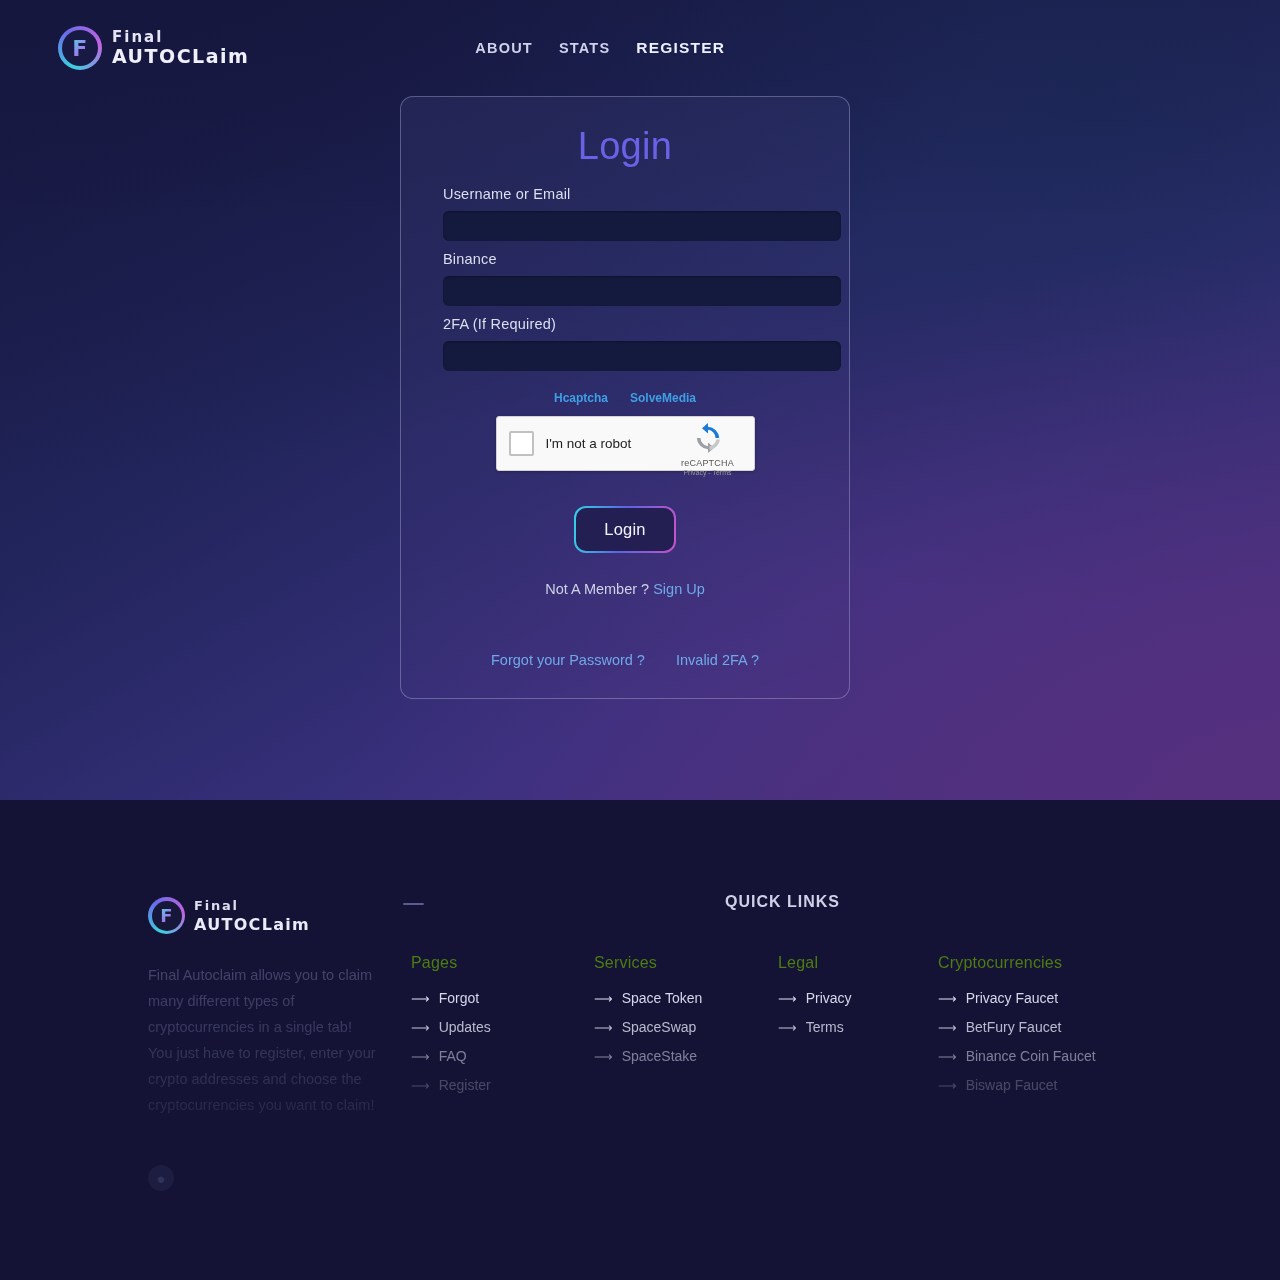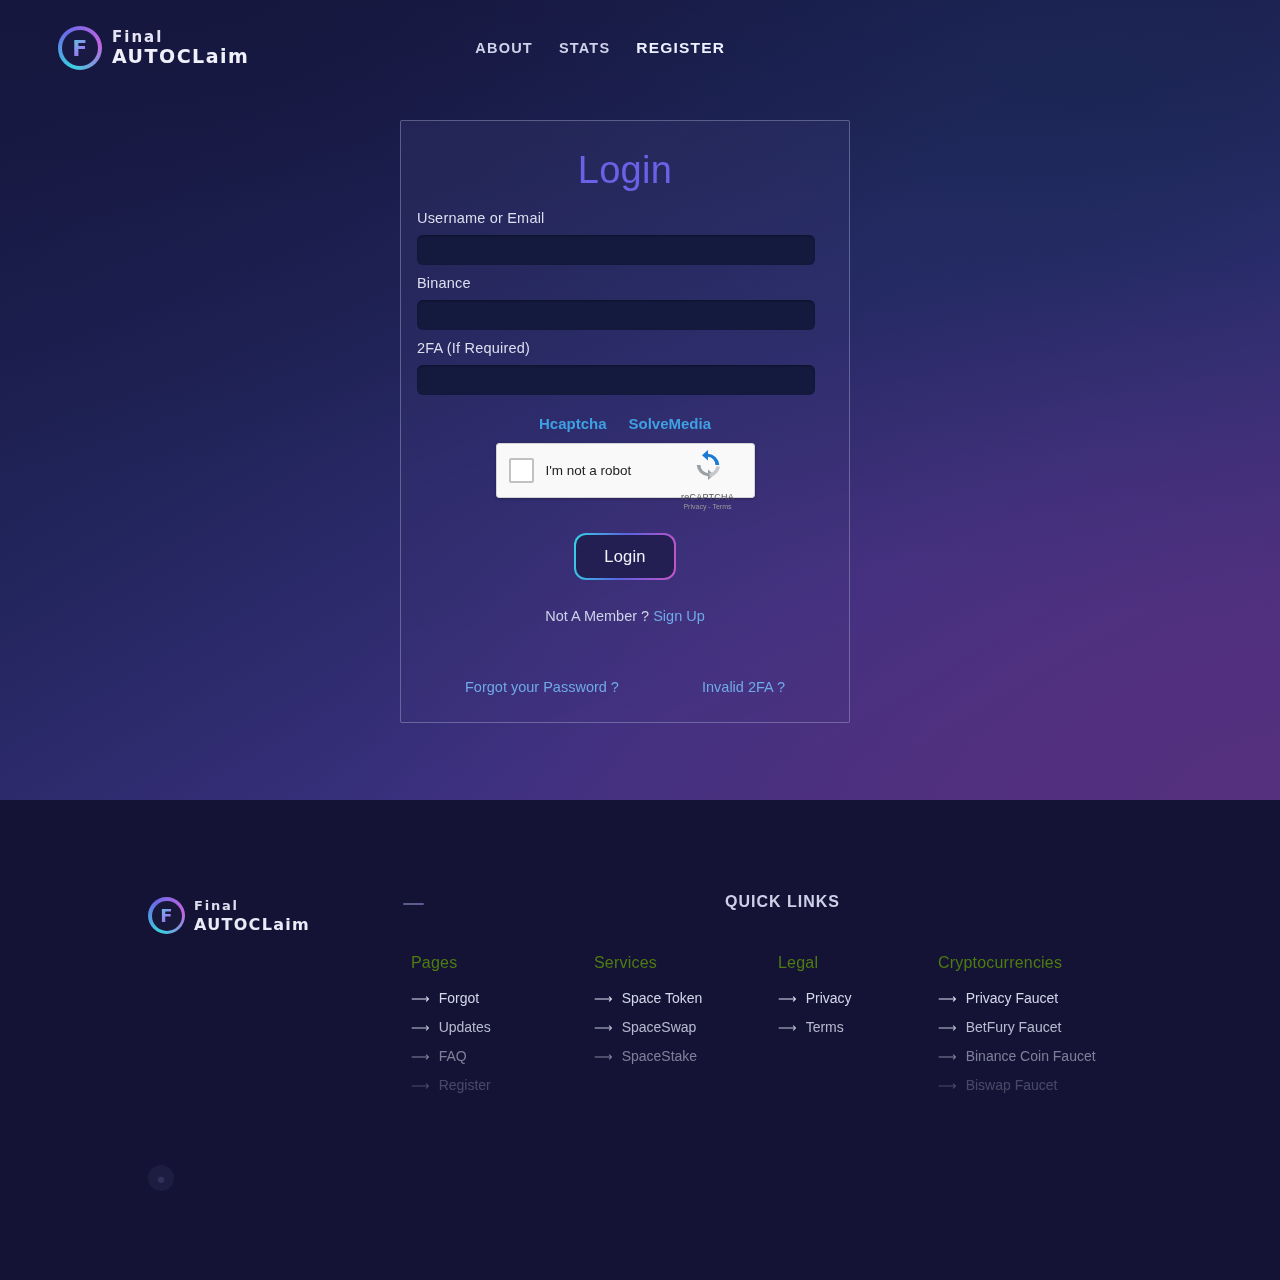--- a/index.html
+++ b/index.html
@@ -63,25 +63,25 @@
 
   .nav { display: flex; align-items: baseline; gap: 26px; margin-left: 226px; }
   .nav-link {
     color: #cfd2ea; font-size: 14.5px; letter-spacing: 1.2px; font-weight: 600;
     text-decoration: none; cursor: pointer; white-space: nowrap;
   }
   .nav-link.is-accent { color: #eef0ff; font-size: 15.5px; }
 
   
   .login-card {
-    position: absolute; left: 400px; top: 120px; width: 450px; height: 603px;
+    position: absolute; left: 400px; top: 96px; width: 450px; height: 603px;
     border: 1px solid rgba(186,188,225,.38);
-    border-radius: 2px;
+    border-radius: 13px;
     background: linear-gradient(160deg, rgba(60,62,120,.30) 0%, rgba(70,60,130,.18) 55%, rgba(80,60,130,.10) 100%);
-    padding: 0 16px;
+    padding: 0 42px;
     z-index: 4;
   }
   .login-title {
     text-align: center; color: #6a62e6; font-size: 38px; font-weight: 400;
     letter-spacing: .3px; margin-top: 28px; margin-bottom: 18px;
     font-family: "Liberation Sans", sans-serif;
   }
   .field { margin-bottom: 10px; }
   .field-label {
     display: block; color: #dcdfef; font-size: 14.5px; margin-bottom: 9px; letter-spacing: .2px;
@@ -90,40 +90,40 @@
     width: 398px; height: 30px; border-radius: 6px; border: none; outline: none;
     background: #131a3e; color: #dfe2f2; font-size: 14px; padding: 0 10px;
     box-shadow: inset 0 1px 2px rgba(0,0,0,.35);
     font-family: "Liberation Sans", sans-serif;
   }
 
   .captcha-switch {
     display: flex; justify-content: center; gap: 22px; margin-top: 20px; margin-bottom: 11px;
   }
   .captcha-switch a {
-    color: #3f9fe4; font-size: 15px; font-weight: 700; text-decoration: none; cursor: pointer;
+    color: #3f9fe4; font-size: 12px; font-weight: 700; text-decoration: none; cursor: pointer;
   }
 
   .recaptcha {
     width: 259px; height: 55px; margin: 0 auto;
     background: #f9f9f9; border: 1px solid #d3d3d3; border-radius: 3px;
     box-shadow: 0 1px 3px rgba(0,0,0,.25);
     display: flex; align-items: center; position: relative;
   }
   .rc-check {
     width: 25px; height: 25px; background: #fff; border: 2px solid #c1c1c1;
     border-radius: 2px; margin-left: 12px; flex: none; cursor: pointer;
   }
   .rc-label { color: #222; font-size: 13.5px; margin-left: 12px; font-family: "Liberation Sans", sans-serif;}
   .rc-brand {
     position: absolute; right: 9px; top: 6px; width: 74px;
     display: flex; flex-direction: column; align-items: center;
   }
   .rc-logo { width: 30px; height: 30px; }
-  .rc-name { font-size: 9px; color: #555; letter-spacing: .2px; margin-top: 12px; }
+  .rc-name { font-size: 9px; color: #555; letter-spacing: .2px; margin-top: 5px; }
   .rc-legal { font-size: 7px; color: #9a9a9a; margin-top: 1px; }
 
   .login-btn-wrap { display: flex; justify-content: center; margin-top: 35px; }
   .login-btn {
     padding: 2px; border-radius: 12px;
     background: linear-gradient(100deg, #34d4e6 0%, #5a63e0 48%, #c853c8 100%);
     cursor: pointer; display: inline-block;
   }
   .login-btn-inner {
     background: #231f52; border-radius: 10px; padding: 12px 28px;
@@ -298,20 +298,21 @@
           <div class="f-logo-inner">
             <span class="f-logo-f">F</span>
           </div>
         </div>
         <div>
           <div class="f-brand-top">Final</div>
           <div class="f-brand-bottom">AUTOCLaim</div>
         </div>
       </div>
 
+      <div class="f-desc" style="top:162px">Final Autoclaim allows you to claim many different types of cryptocurrencies in a single tab! You just have to register, enter your crypto addresses and choose the cryptocurrencies you want to claim!</div>
 
       <div class="f-divider" style="top:103px"></div>
 
       <div class="quick-links-title" style="top:93px">QUICK LINKS</div>
 
       <div class="f-col" style="left:411px; top:154px">
         <div class="f-col-title">Pages</div>
         <a class="f-link" href="#">
           <span class="arrow">⟶</span>
           <span>Forgot</span>

